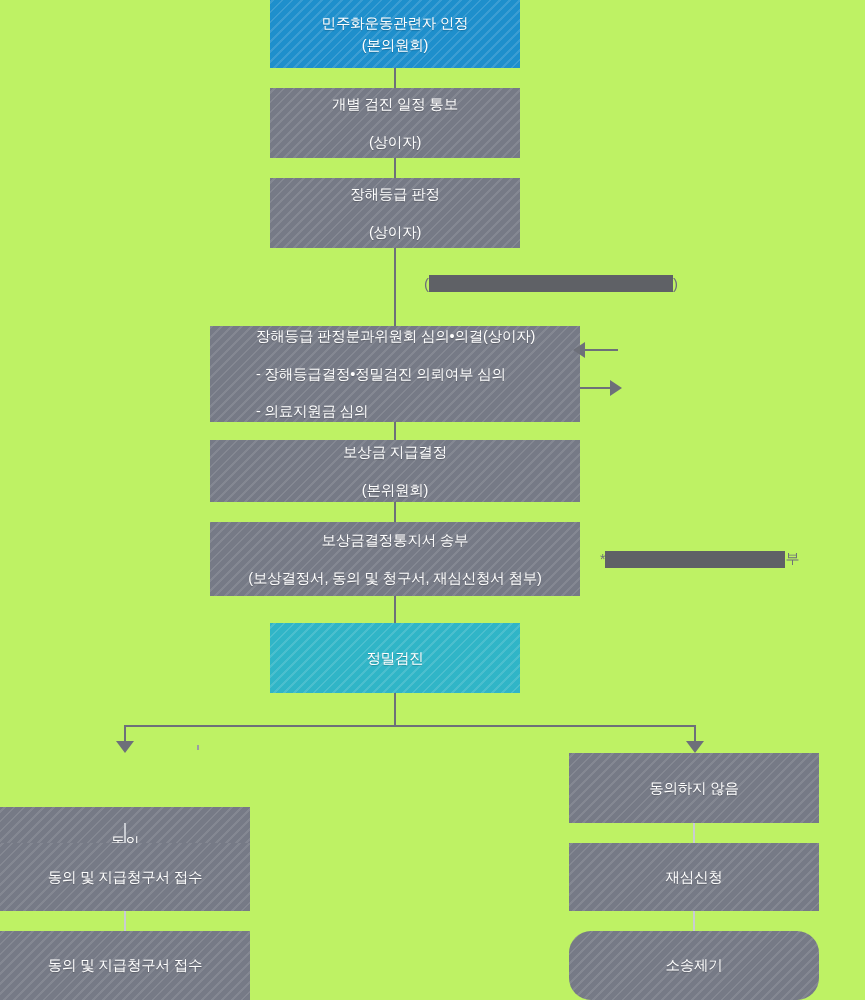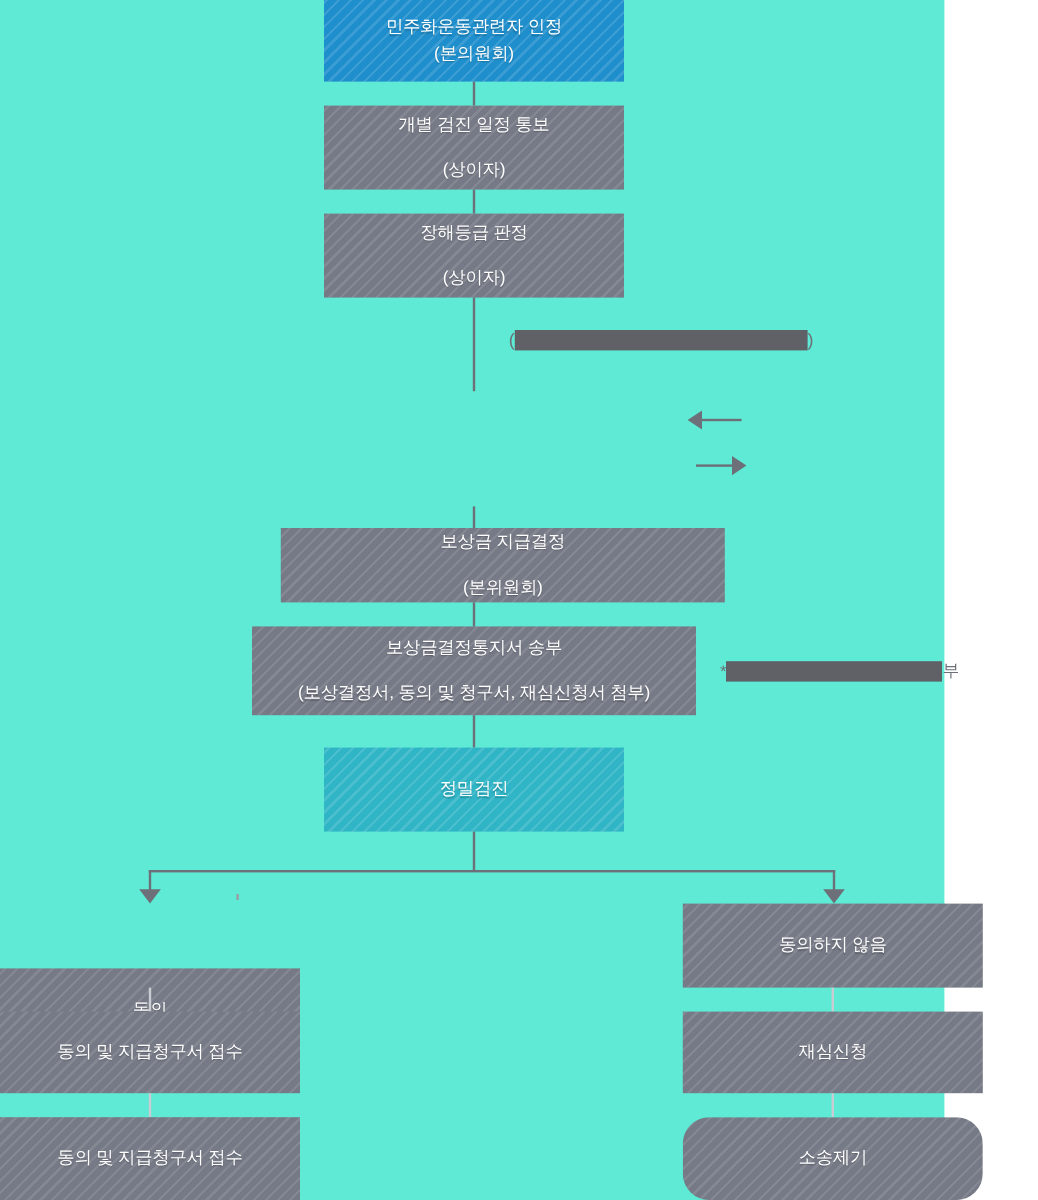--- a/index.html
+++ b/index.html
@@ -7,23 +7,23 @@
   html, body {
     width: 865px;
     height: 1000px;
     background: #ffffff;
     font-family: "Liberation Sans", "DejaVu Sans", sans-serif;
     overflow: hidden;
   }
 
   #chart {
     position: relative;
-    width: 787px;
+    width: 865px;
     height: 1000px;
-    background: #5eead4;
+    background: #bef264;
   }
 
   
   .node {
     position: absolute;
     display: flex;
     flex-direction: column;
     align-items: center;
     justify-content: center;
     color: #ffffff;
@@ -145,31 +145,36 @@
   </div>
 
   <div class="vline" style="left:394px; top:248px; width:2px; height:78px;"></div>
 
   <div class="callout" style="left:424px; top:274px; height:18px;">
     <span class="paren">(</span>
     <span class="redact-bar" style="width:244px;"></span>
     <span class="paren">)</span>
   </div>
 
+  <div class="node fill-gray left-align" style="left:210px; top:326px; width:370px; height:96px; padding:10px 0 10px 42px;">
+    <span class="ln">장해등급 판정분과위원회 심의•의결(상이자)</span>
+    <span class="ln">- 장해등급결정•정밀검진 의뢰여부 심의</span>
+    <span class="ln">- 의료지원금 심의</span>
+  </div>
 
 
   <div class="hline" style="left:585px; top:349px; width:33px; height:2px;"></div>
   <div class="arrow-left" style="left:573px; top:342px;"></div>
 
   <div class="hline" style="left:580px; top:387px; width:30px; height:2px;"></div>
   <div class="arrow-right" style="left:610px; top:380px;"></div>
 
   <div class="vline" style="left:394px; top:422px; width:2px; height:18px;"></div>
 
-  <div class="node fill-gray" style="left:210px; top:440px; width:370px; height:62px;margin-left:24px;">
+  <div class="node fill-gray" style="left:210px; top:440px; width:370px; height:62px;">
     <span class="ln">보상금 지급결정</span>
     <span class="ln">(본위원회)</span>
   </div>
 
   <div class="vline" style="left:394px; top:502px; width:2px; height:20px;"></div>
 
   <div class="node fill-gray" style="left:210px; top:522px; width:370px; height:74px;">
     <span class="ln">보상금결정통지서 송부</span>
     <span class="ln">(보상결정서, 동의 및 청구서, 재심신청서 첨부)</span>
   </div>

